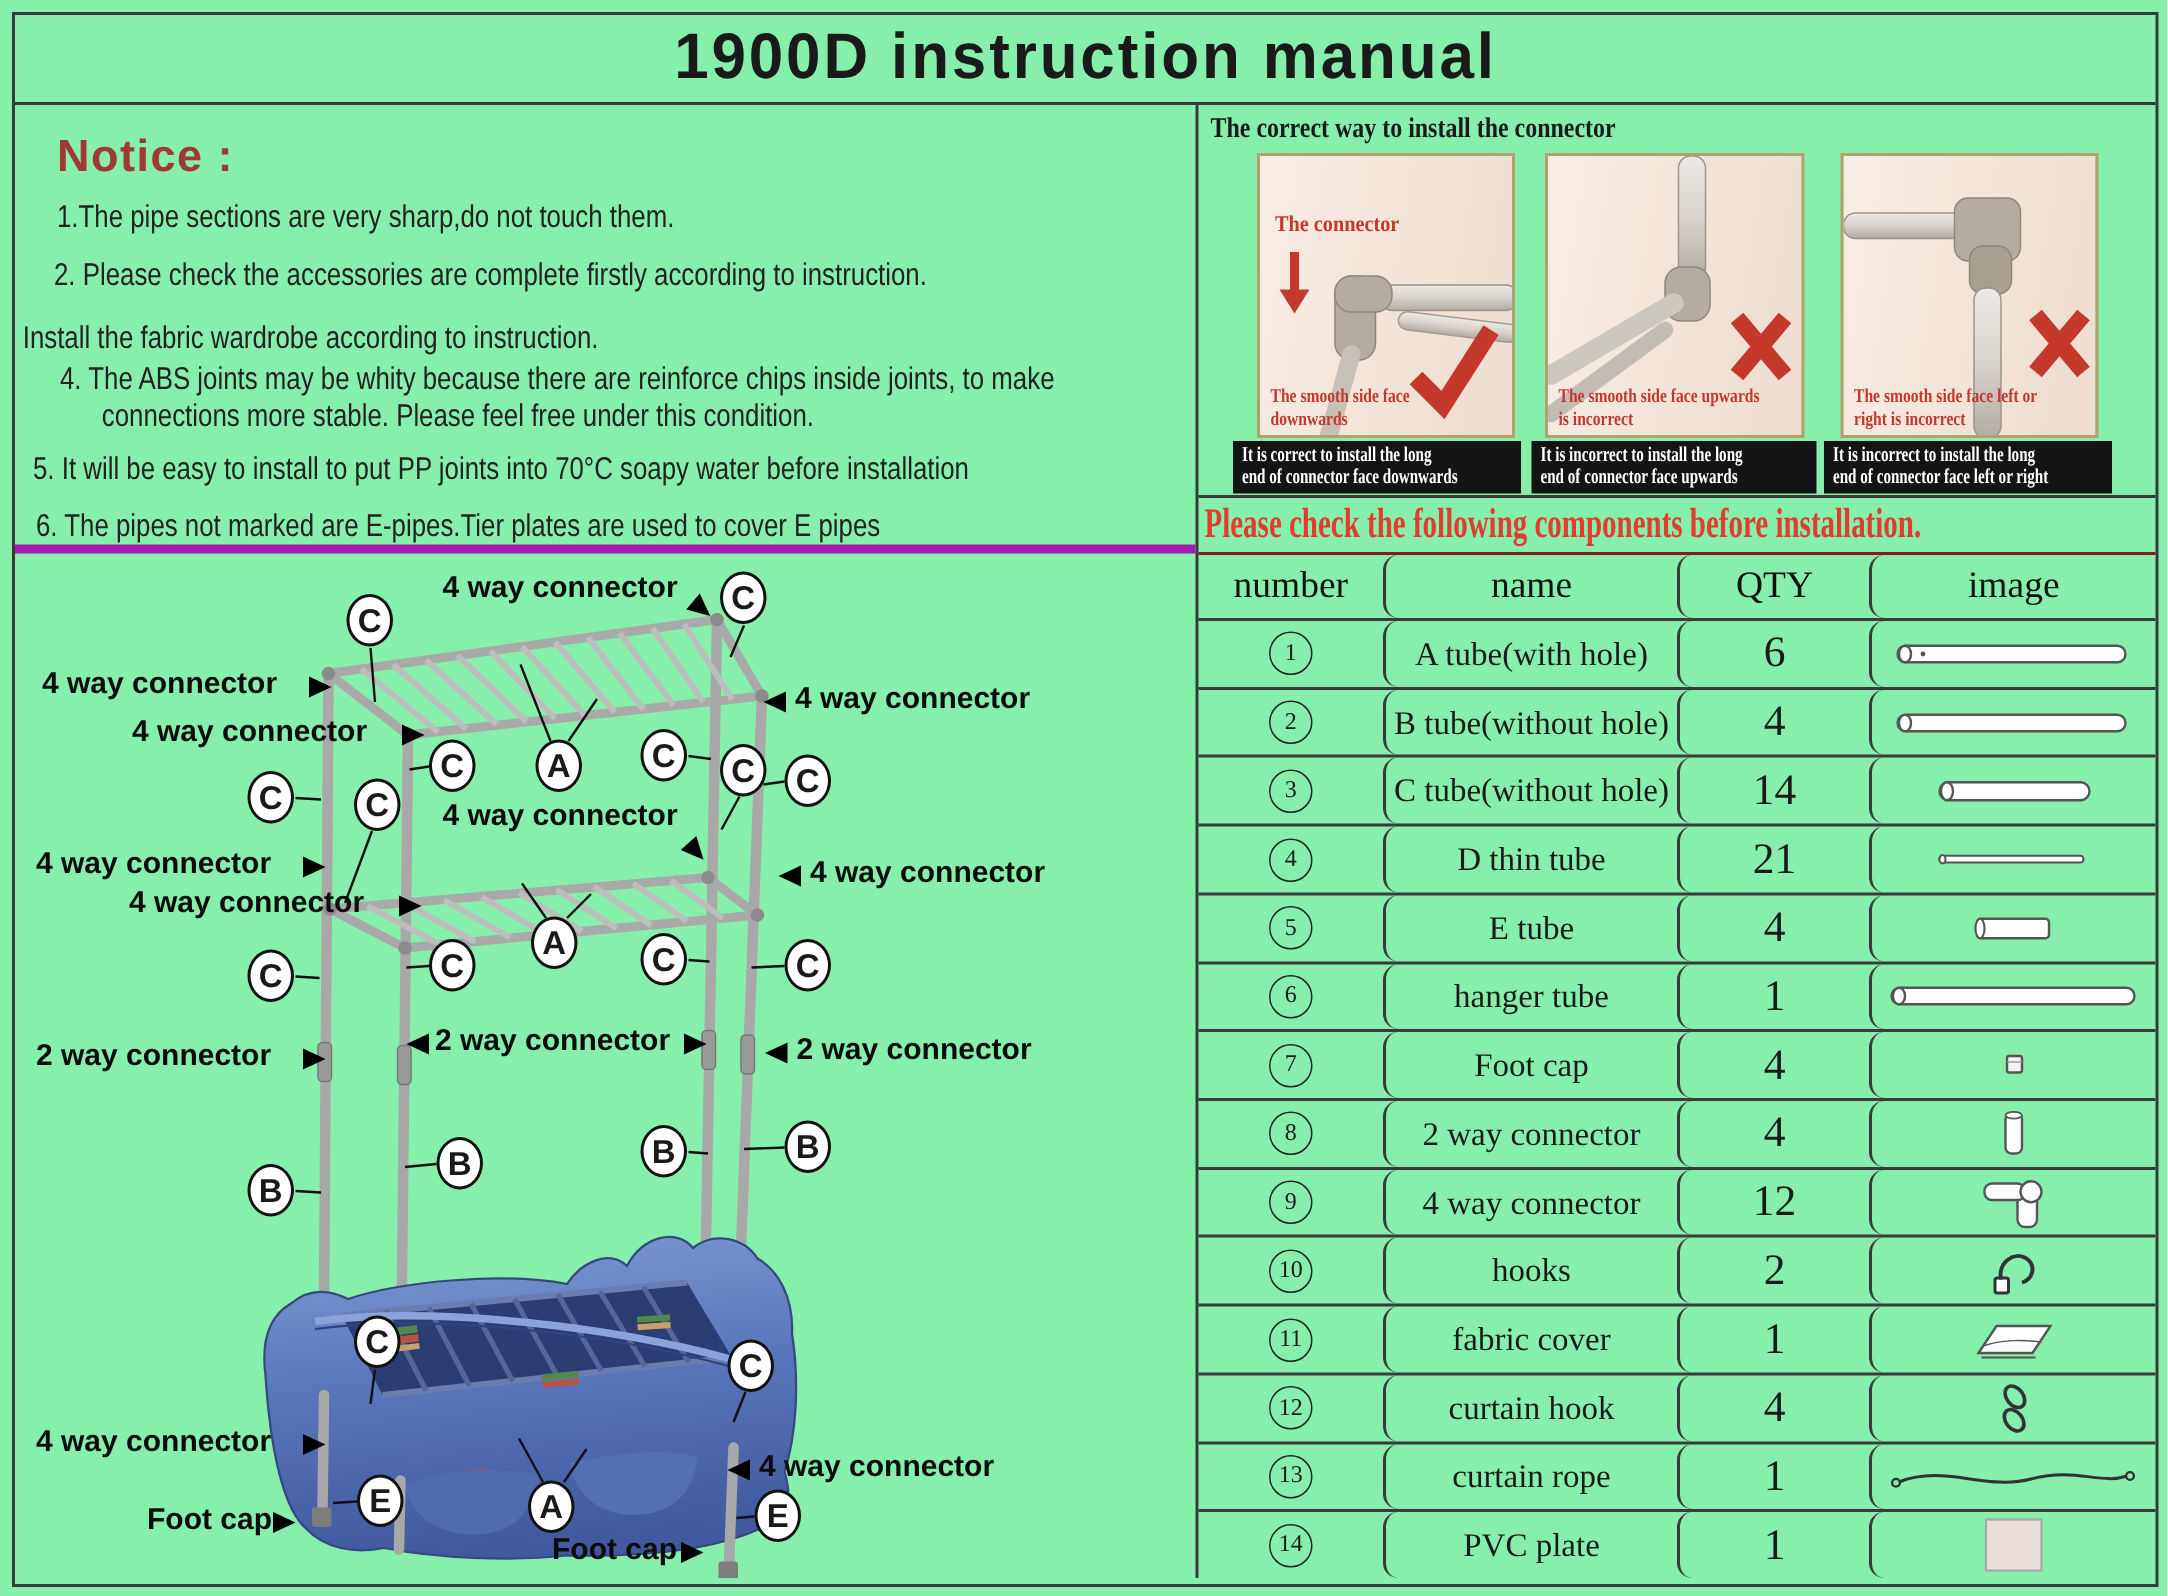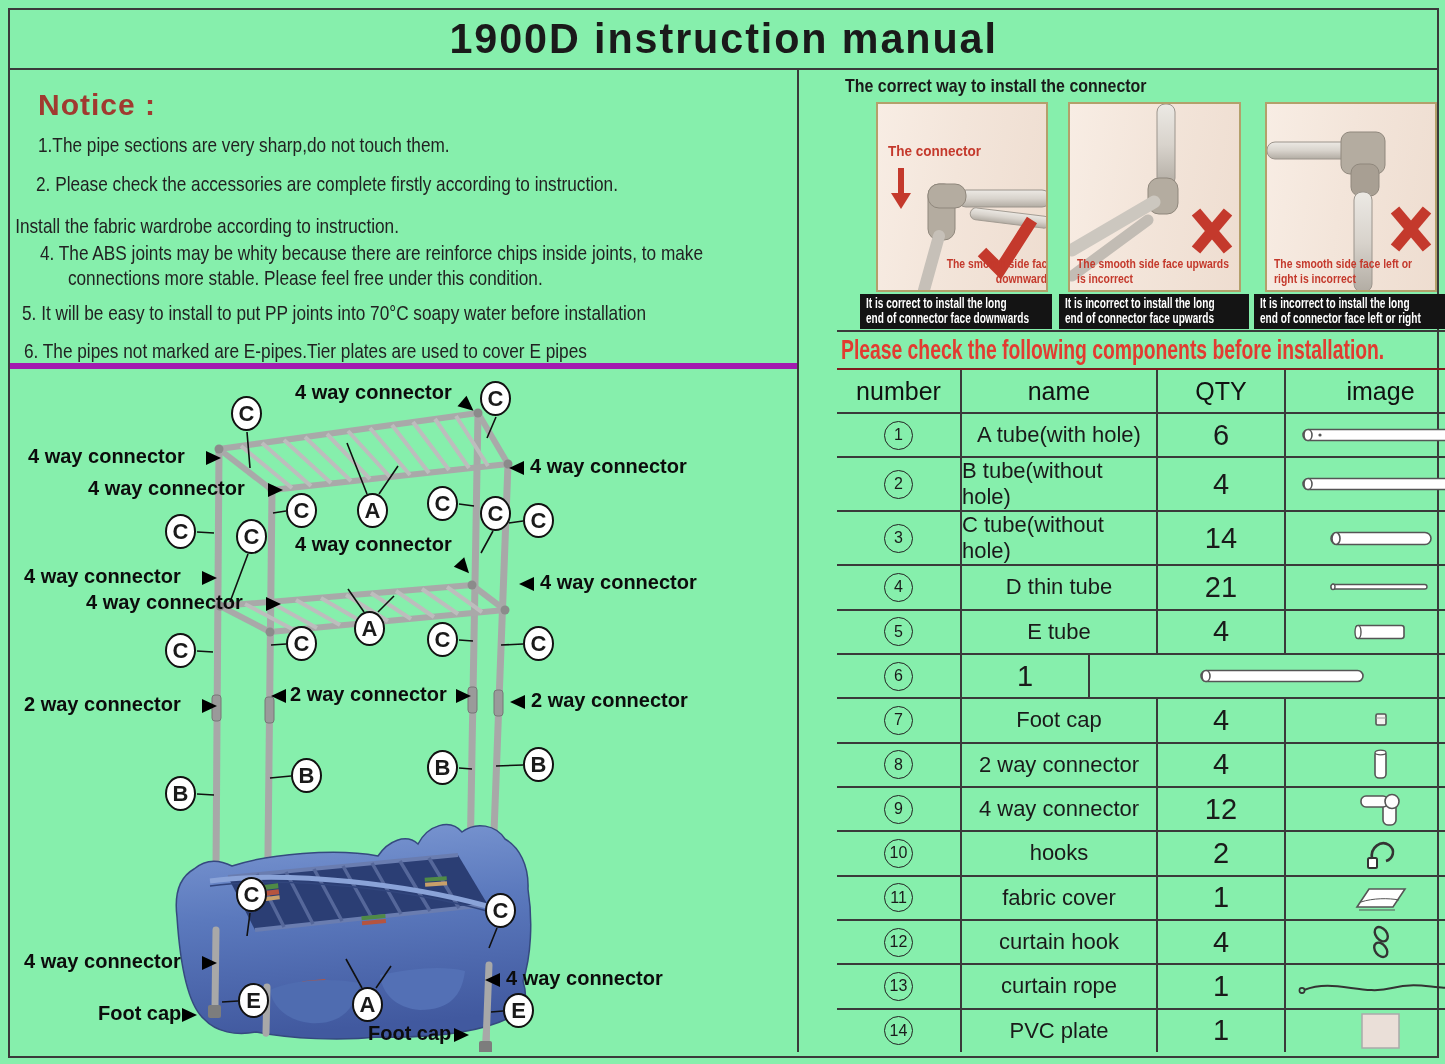--- a/index.html
+++ b/index.html
@@ -6,21 +6,21 @@
   #page{position:relative;width:1445px;height:1064px;background:#86efac;
         font-family:"Liberation Sans",sans-serif;color:#1a1a1a;overflow:hidden;}
   .frame{position:absolute;left:8px;top:8px;width:1427px;height:1046px;border:2px solid #3a3a3a;}
 
   
   .title-band{position:absolute;left:0;top:0;width:100%;height:58px;border-bottom:2px solid #3a3a3a;text-align:center;}
   .title-band span{display:inline-block;font-size:43px;font-weight:bold;letter-spacing:2px;line-height:56px;transform:scaleX(.96);white-space:nowrap;}
 
   
   .left-col{position:absolute;left:0;top:60px;width:787px;height:982px;border-right:2px solid #3a3a3a;}
-  .right-col{position:absolute;left:827px;top:60px;width:587px;height:982px;}
+  .right-col{position:absolute;left:789px;top:60px;width:587px;height:982px;font-family:Liberation Serif, serif;}
 
   
   .notice{position:absolute;left:0;top:0;width:787px;height:293px;border-bottom:6px solid #a21caf;overflow:hidden;}
   .notice-heading{margin:18px 0 6px 28px;font-size:30px;font-weight:bold;color:#a03a30;letter-spacing:1px;}
   .notice-item{font-size:21px;line-height:1.22;color:#222;white-space:pre-line;
                width:122%;transform:scaleX(.82);transform-origin:0 0;}
   .ni1{margin:10px 0 0 28px;} .ni2{margin:13px 0 0 26px;} .ni3{margin:17px 0 0 -14px;}
   .ni4{margin:1px 0 0 30px;padding-left:34px;text-indent:-34px;} .ni5{margin:9px 0 0 12px;} .ni6{margin:12px 0 0 14px;}
 
   
@@ -30,42 +30,42 @@
   .dcircle{position:absolute;width:31px;height:35px;border:2px solid #111;border-radius:50%;background:#fff;
            box-sizing:border-box;display:flex;align-items:center;justify-content:center;
            font-size:22px;font-weight:bold;z-index:3;}
 
   
   .guide{position:absolute;left:0;top:0;width:638px;height:260px;border-bottom:2px solid #3a3a3a;}
   .guide-heading{position:absolute;left:8px;top:5px;font-size:19px;font-weight:bold;white-space:nowrap;
                  transform:scaleX(.84);transform-origin:0 0;width:120%;}
   .panel{position:absolute;top:32px;height:190px;border:2px solid #b3a06b;box-sizing:border-box;
          background:linear-gradient(100deg,#f8ede4 0%,#f3e5da 45%,#eeddd0 100%);overflow:hidden;}
-  .p1{left:39px;width:172px;text-align:right;} .p2{left:231px;width:173px;} .p3{left:428px;width:172px;}
+  .p1{left:39px;width:172px;} .p2{left:231px;width:173px;} .p3{left:428px;width:172px;}
   .panel svg{position:absolute;left:0;top:0;}
   .pnote{position:absolute;left:7px;bottom:3px;width:125%;font-size:13px;font-weight:bold;color:#c4392c;
          white-space:pre-line;line-height:1.15;transform:scaleX(.8);transform-origin:0 100%;}
   .plabel{position:absolute;left:10px;top:38px;font-size:15px;font-weight:bold;color:#c4392c;white-space:nowrap;
           transform:scaleX(.9);transform-origin:0 0;}
   .pcaption{position:absolute;top:224px;height:35px;background:#141414;color:#fff;overflow:hidden;}
   .pc1{left:23px;width:192px;} .pc2{left:222px;width:190px;} .pc3{left:417px;width:192px;}
   .pcaption span{display:inline-block;margin:2px 0 0 6px;font-size:14px;font-weight:bold;line-height:1.1;
                  white-space:pre-line;width:140%;transform:scaleX(.72);transform-origin:0 0;}
 
   
   .banner{position:absolute;left:0;top:262px;width:638px;height:36px;border-bottom:2px solid #7f1d1d;overflow:hidden;}
   .banner span{display:inline-block;margin:2px 0 0 4px;font-size:28px;font-weight:bold;color:#e23b30;
                white-space:nowrap;transform:scaleX(.69);transform-origin:0 0;}
 
   
   .ptable{position:absolute;left:0;top:300px;width:638px;height:682px;display:flex;flex-direction:column;}
   .trow{display:flex;flex:1;align-items:stretch;}
   .trow + .trow{border-top:2px solid #3a3a3a;}
   .thead{flex:0 0 42px;}
-  .cell{display:flex;align-items:center;justify-content:center;box-sizing:border-box;}
+  .cell{display:flex;align-items:center;justify-content:center;box-sizing:border-box;border-radius:10px;}
   .cell + .cell{border-left:2px solid #3a3a3a;}
   .col-num{width:123px;} .col-name{width:196px;} .col-qty{width:128px;} .col-img{flex:1;}
   .hcell{font-size:25px;color:#111;}
   .name-cell{font-size:22px;}
   .qty-cell{font-size:29px;}
   .numcircle{width:29px;height:29px;border:1.8px solid #222;border-radius:50%;box-sizing:border-box;
              display:flex;align-items:center;justify-content:center;font-size:16px;}
 </style>
 </head>
 <body>
@@ -395,20 +395,21 @@
                 <rect x="57" y="3.5" width="48" height="13" rx="2.5" fill="#fff" stroke="#555" stroke-width="1.6"></rect>
                 <ellipse cx="59" cy="10" rx="3" ry="6.5" fill="#fff" stroke="#555" stroke-width="1.4"></ellipse>
               </svg>
           </div>
         </div>
 
         <div class="trow">
           <div class="cell col-num">
               <span class="numcircle">6</span>
             </div>
+          <div class="cell col-name name-cell">hanger tube</div>
           <div class="cell col-qty qty-cell">1</div>
           <div class="cell col-img">
             <svg width="172" height="18">
                 <rect x="4" y="3.5" width="162" height="11" rx="5.5" fill="#fff" stroke="#555" stroke-width="1.6"></rect>
                 <ellipse cx="9" cy="9" rx="4" ry="5.5" fill="#fff" stroke="#555" stroke-width="1.6"></ellipse>
               </svg>
           </div>
         </div>
 
         <div class="trow">

